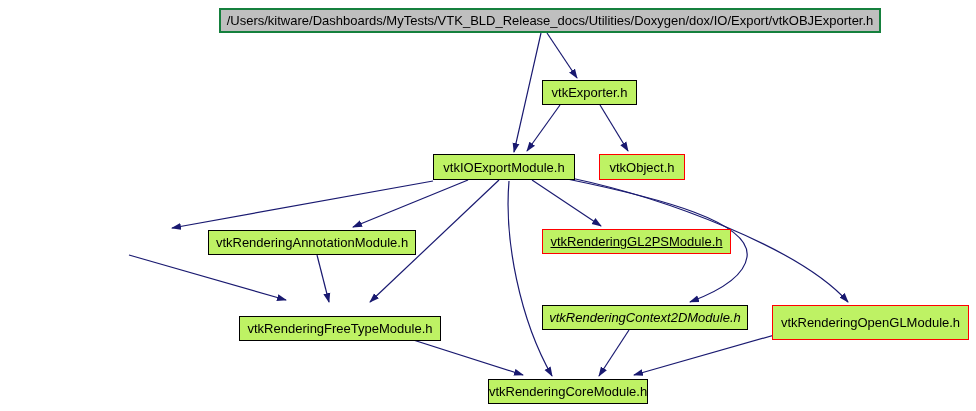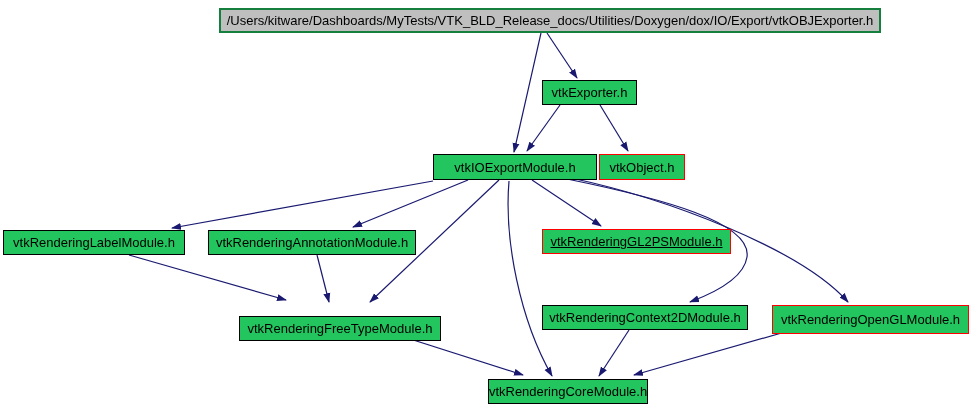--- a/index.html
+++ b/index.html
@@ -23,49 +23,49 @@
     height: 411px;
   }
   .edge-layer path.edge {
     fill: none;
     stroke: #191970;
     stroke-width: 1.2;
   }
   .node {
     position: absolute;
     box-sizing: border-box;
-    background: #22c55e;
+    background: #bef264;
     border: 1px solid #000000;
     color: #000000;
     font-size: 13px;
     display: flex;
     align-items: center;
     justify-content: center;
     white-space: nowrap;
     cursor: pointer;
     z-index: 2;
   }
   .node.root {
     background: #bfbfbf;
     border: 2px solid #15803d;
     cursor: default;
   }
   .node.truncated {
     border: 1px solid #ff0000;
   }
   .n-root        { left: 219px; top:   8px; width: 662px; height: 25px; }
   .n-exporter    { left: 542px; top:  80px; width:  95px; height: 25px; }
-  .n-ioexport    { left: 433px; top: 154px; width: 164px; height: 26px; }
+  .n-ioexport    { left: 433px; top: 154px; width: 142px; height: 26px; }
   .n-object      { left: 599px; top: 154px; width:  86px; height: 26px; }
   .n-label       { left:   3px; top: 230px; width: 182px; height: 25px; }
   .n-annotation  { left: 208px; top: 230px; width: 208px; height: 25px; }
   .n-gl2ps       { left: 542px; top: 229px; width: 189px; height: 25px; text-decoration: underline; }
   .n-freetype    { left: 239px; top: 305px; width: 202px; height: 25px; margin-top: 11px; }
-  .n-context2d   { left: 542px; top: 305px; width: 206px; height: 25px; }
-  .n-opengl      { left: 772px; top: 305px; width: 197px; height: 29px; }
+  .n-context2d   { left: 542px; top: 305px; width: 206px; height: 25px; font-style: italic; }
+  .n-opengl      { left: 772px; top: 305px; width: 197px; height: 35px; }
   .n-core        { left: 488px; top: 379px; width: 160px; height: 25px; }
 </style>
 </head>
 <body>
 
 <div class="graph-canvas">
 
   <svg class="edge-layer" width="976" height="411" viewBox="0 0 976 411" xmlns="http://www.w3.org/2000/svg">
     <defs>
       <marker id="ah" markerUnits="userSpaceOnUse" markerWidth="11" markerHeight="9" refX="9" refY="4" orient="auto">
@@ -91,21 +91,20 @@
   </svg>
 
   <div class="node root n-root">/Users/kitware/Dashboards/MyTests/VTK_BLD_Release_docs/Utilities/Doxygen/dox/IO/Export/vtkOBJExporter.h</div>
 
   <div class="node n-exporter">vtkExporter.h</div>
 
   <div class="node n-ioexport">vtkIOExportModule.h</div>
 
   <div class="node truncated n-object">vtkObject.h</div>
 
-  <div class="node n-label">vtkRenderingLabelModule.h</div>
 
   <div class="node n-annotation">vtkRenderingAnnotationModule.h</div>
 
   <div class="node truncated n-gl2ps">vtkRenderingGL2PSModule.h</div>
 
   <div class="node n-freetype">vtkRenderingFreeTypeModule.h</div>
 
   <div class="node n-context2d">vtkRenderingContext2DModule.h</div>
 
   <div class="node truncated n-opengl">vtkRenderingOpenGLModule.h</div>

